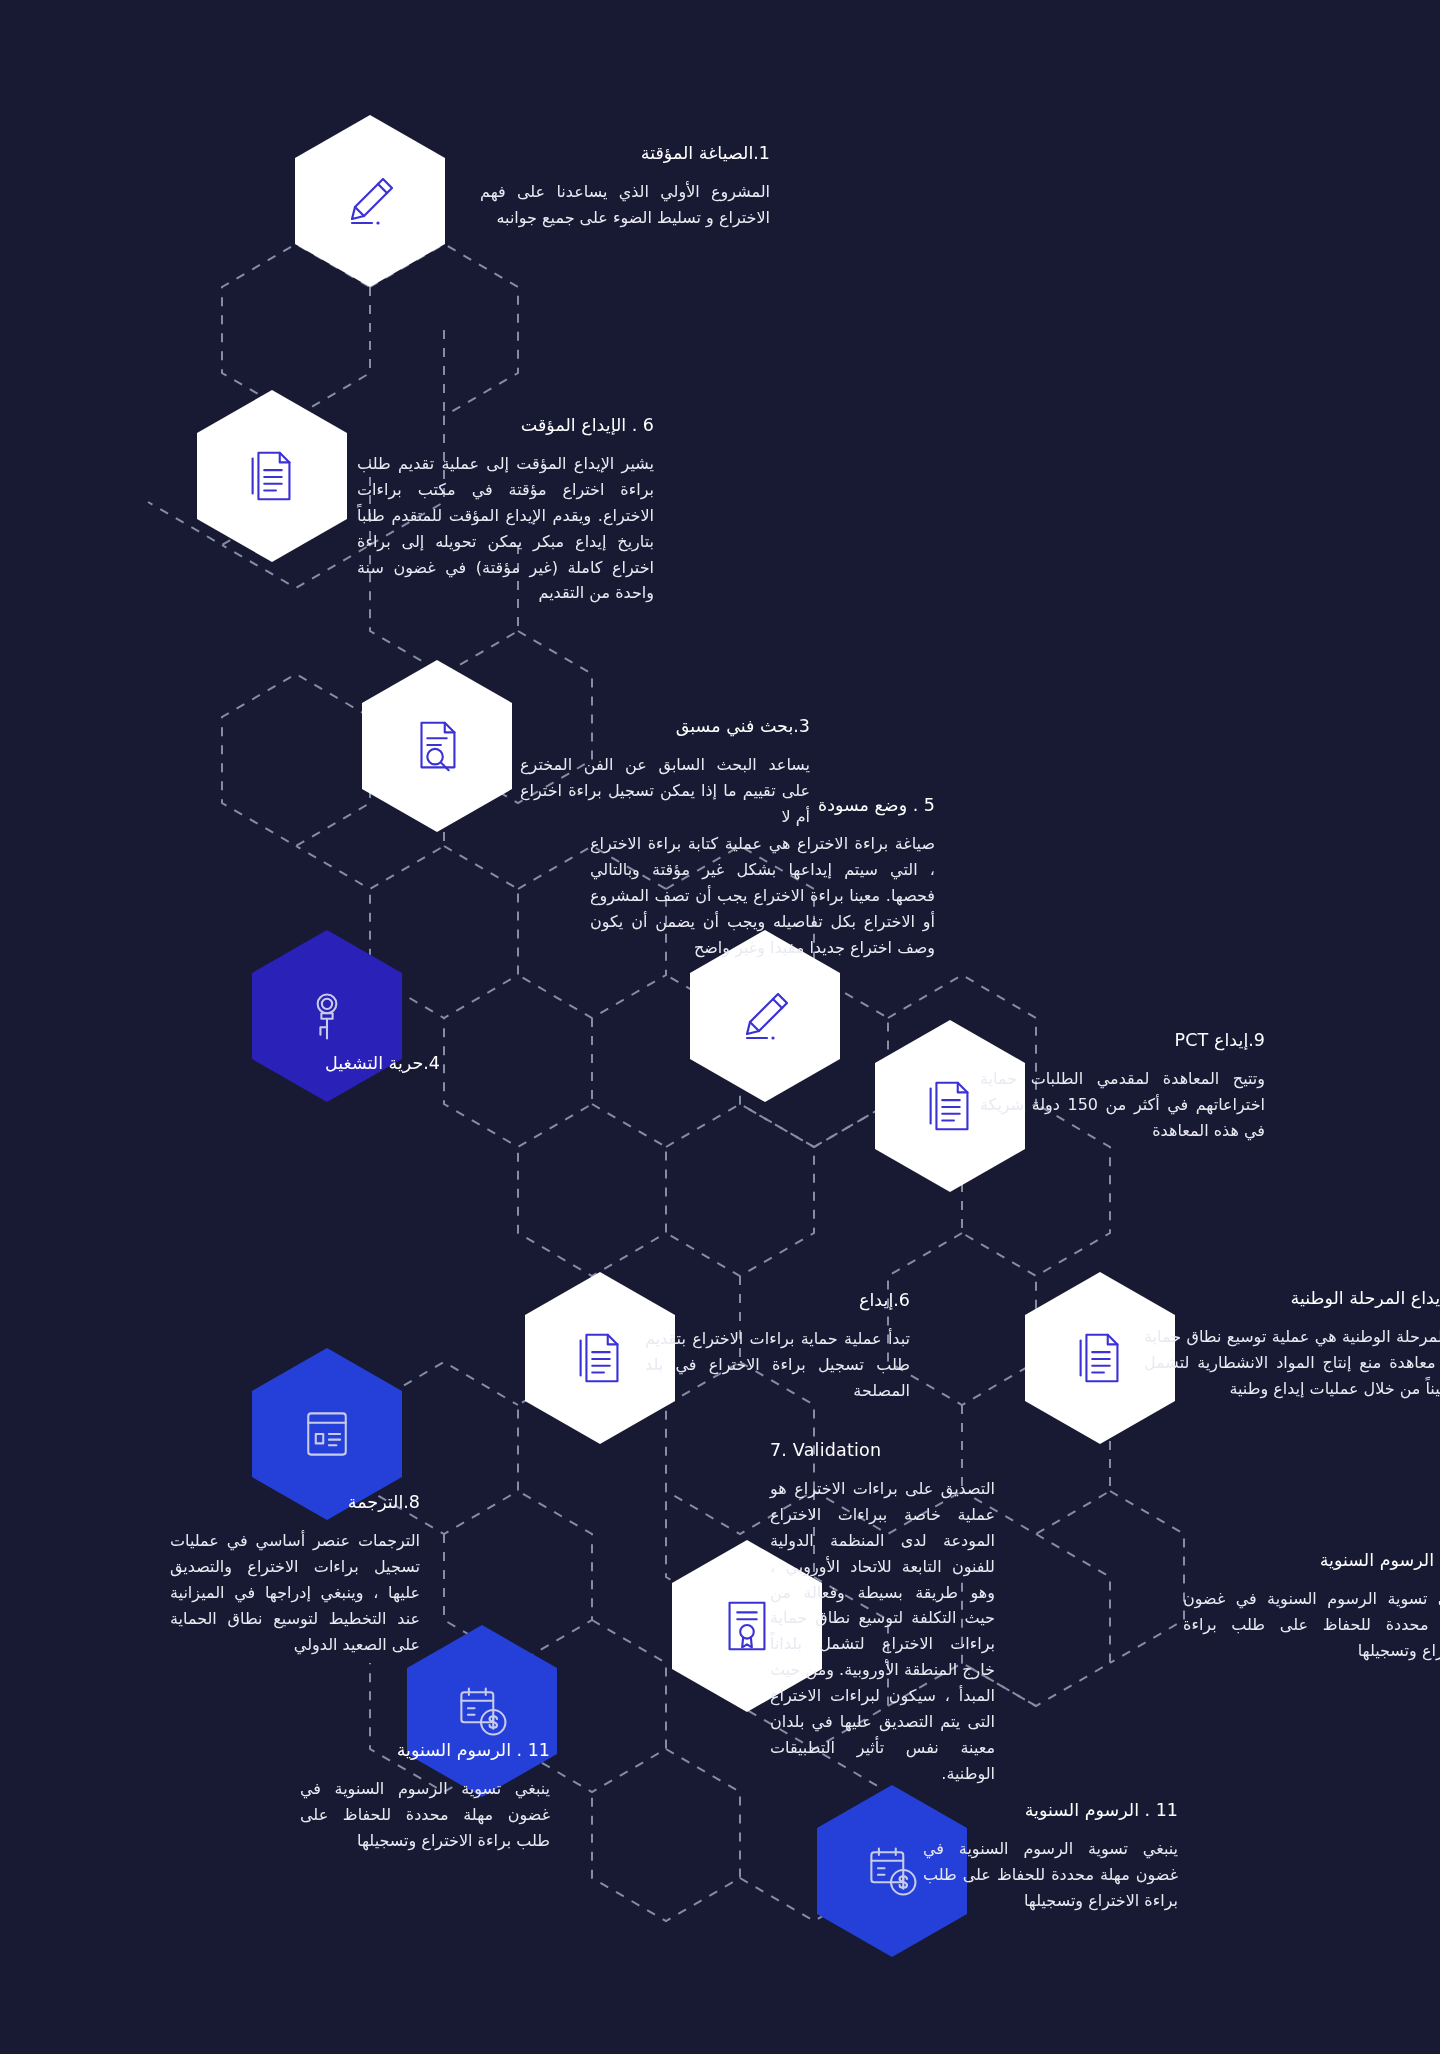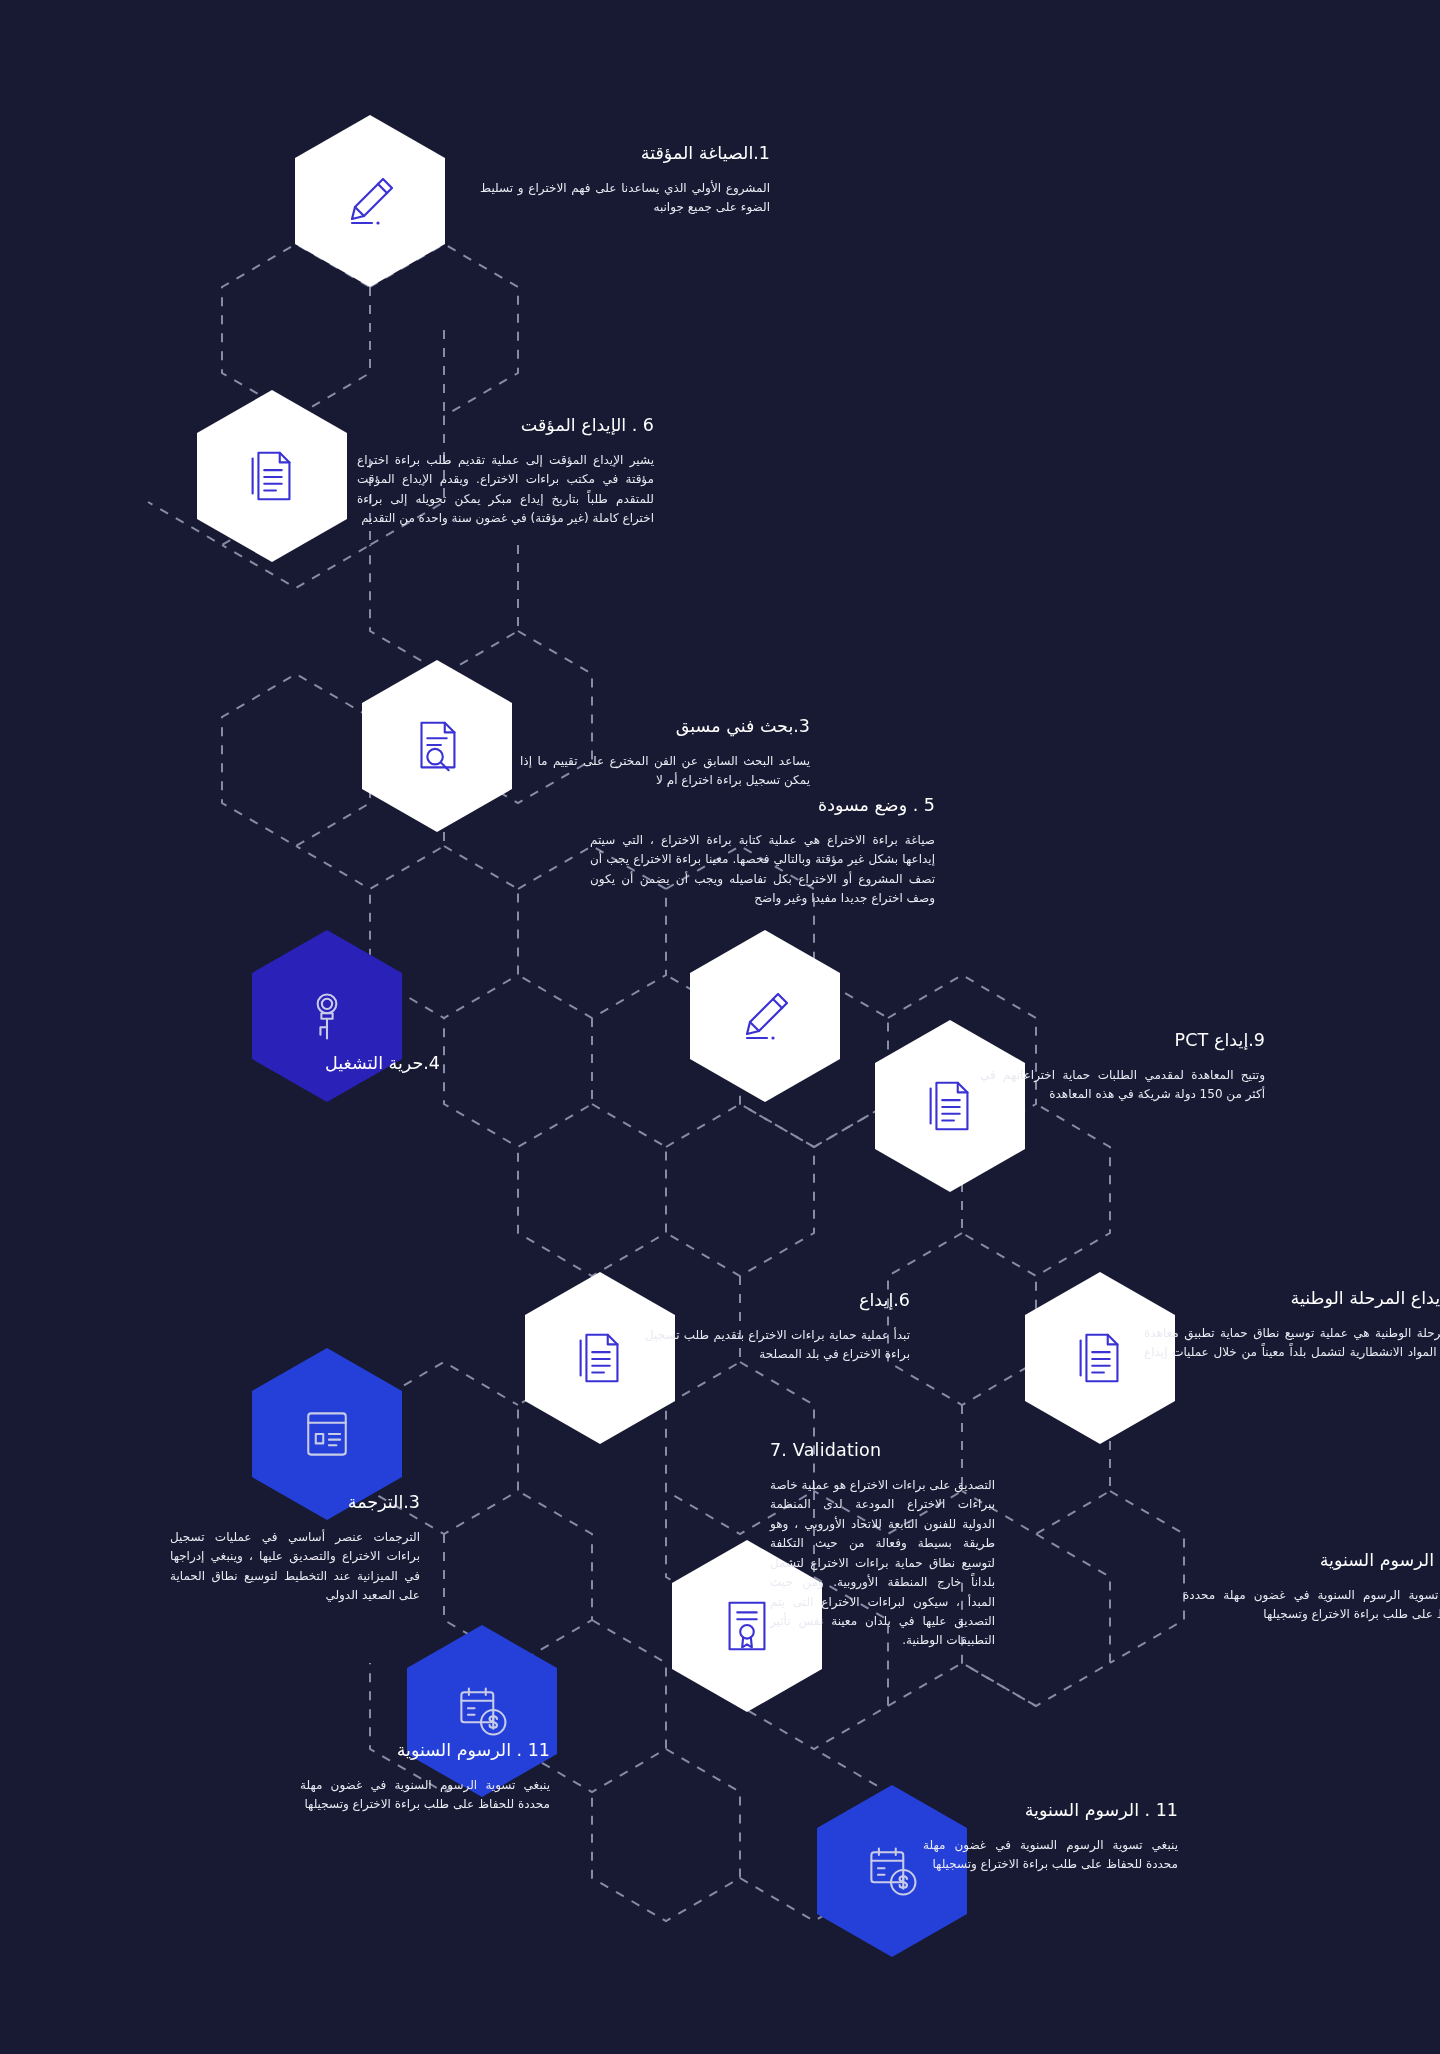--- a/index.html
+++ b/index.html
@@ -22,21 +22,21 @@
   .hex.indigo{background:#2a21b8;}
   .hex.blue{background:#2540d8;}
   .hex svg{display:block;}
 
   .block{position:absolute;direction:rtl;text-align:right;color:#f2f3f8;}
   .block .title{
     font-size:17.5px;font-weight:400;letter-spacing:.2px;
     color:#ffffff;margin:0 0 14px 0;line-height:1.25;white-space:nowrap;
   }
   .block .body{
-    font-size:12px;line-height:1.62;color:#e9eaf2;margin:0;
+    font-size:16px;line-height:1.62;color:#e9eaf2;margin:0;
     text-align:justify;text-justify:inter-word;
   }
   .block.ltr-title .title{direction:ltr;text-align:left;}
 </style>
 </head>
 <body>
 
 <div id="canvas">
 
   <svg id="lines" viewBox="0 0 1440 2054" xmlns="http://www.w3.org/2000/svg">
@@ -241,21 +241,21 @@
       </div>
       <div class="block" style="left: 545px; top: 1290px; width: 265px;">
         <div class="title">6.إيداع</div>
         <div class="body">تبدأ عملية حماية براءات الاختراع بتقديم طلب تسجيل براءة الاختراع في بلد المصلحة</div>
       </div>
       <div class="block" style="left: 1044px; top: 1288px; width: 340px;">
         <div class="title">10 . إيداع المرحلة الوطنية</div>
         <div class="body">إيداع المرحلة الوطنية هي عملية توسيع نطاق حماية تطبيق معاهدة منع إنتاج المواد الانشطارية لتشمل بلداً معيناً من خلال عمليات إيداع وطنية</div>
       </div>
       <div class="block" style="left: 70px; top: 1492px; width: 250px;">
-        <div class="title">3.الترجمة</div>
+        <div class="title">8.الترجمة</div>
         <div class="body">الترجمات عنصر أساسي في عمليات تسجيل براءات الاختراع والتصديق عليها ، وينبغي إدراجها في الميزانية عند التخطيط لتوسيع نطاق الحماية على الصعيد الدولي</div>
       </div>
       <div class="block ltr-title" style="left: 670px; top: 1440px; width: 225px;">
         <div class="title">7. Validation</div>
         <div class="body">التصديق على براءات الاختراع هو عملية خاصة ببراءات الاختراع المودعة لدى المنظمة الدولية للفنون التابعة للاتحاد الأوروبي ، وهو طريقة بسيطة وفعالة من حيث التكلفة لتوسيع نطاق حماية براءات الاختراع لتشمل بلداناً خارج المنطقة الأوروبية. ومن حيث المبدأ ، سيكون لبراءات الاختراع التى يتم التصديق عليها في بلدان معينة نفس تأثير التطبيقات الوطنية.</div>
       </div>
       <div class="block" style="left: 1083px; top: 1550px; width: 290px;">
         <div class="title">11 . الرسوم السنوية</div>
         <div class="body">ينبغي تسوية الرسوم السنوية في غضون مهلة محددة للحفاظ على طلب براءة الاختراع وتسجيلها</div>
       </div>

